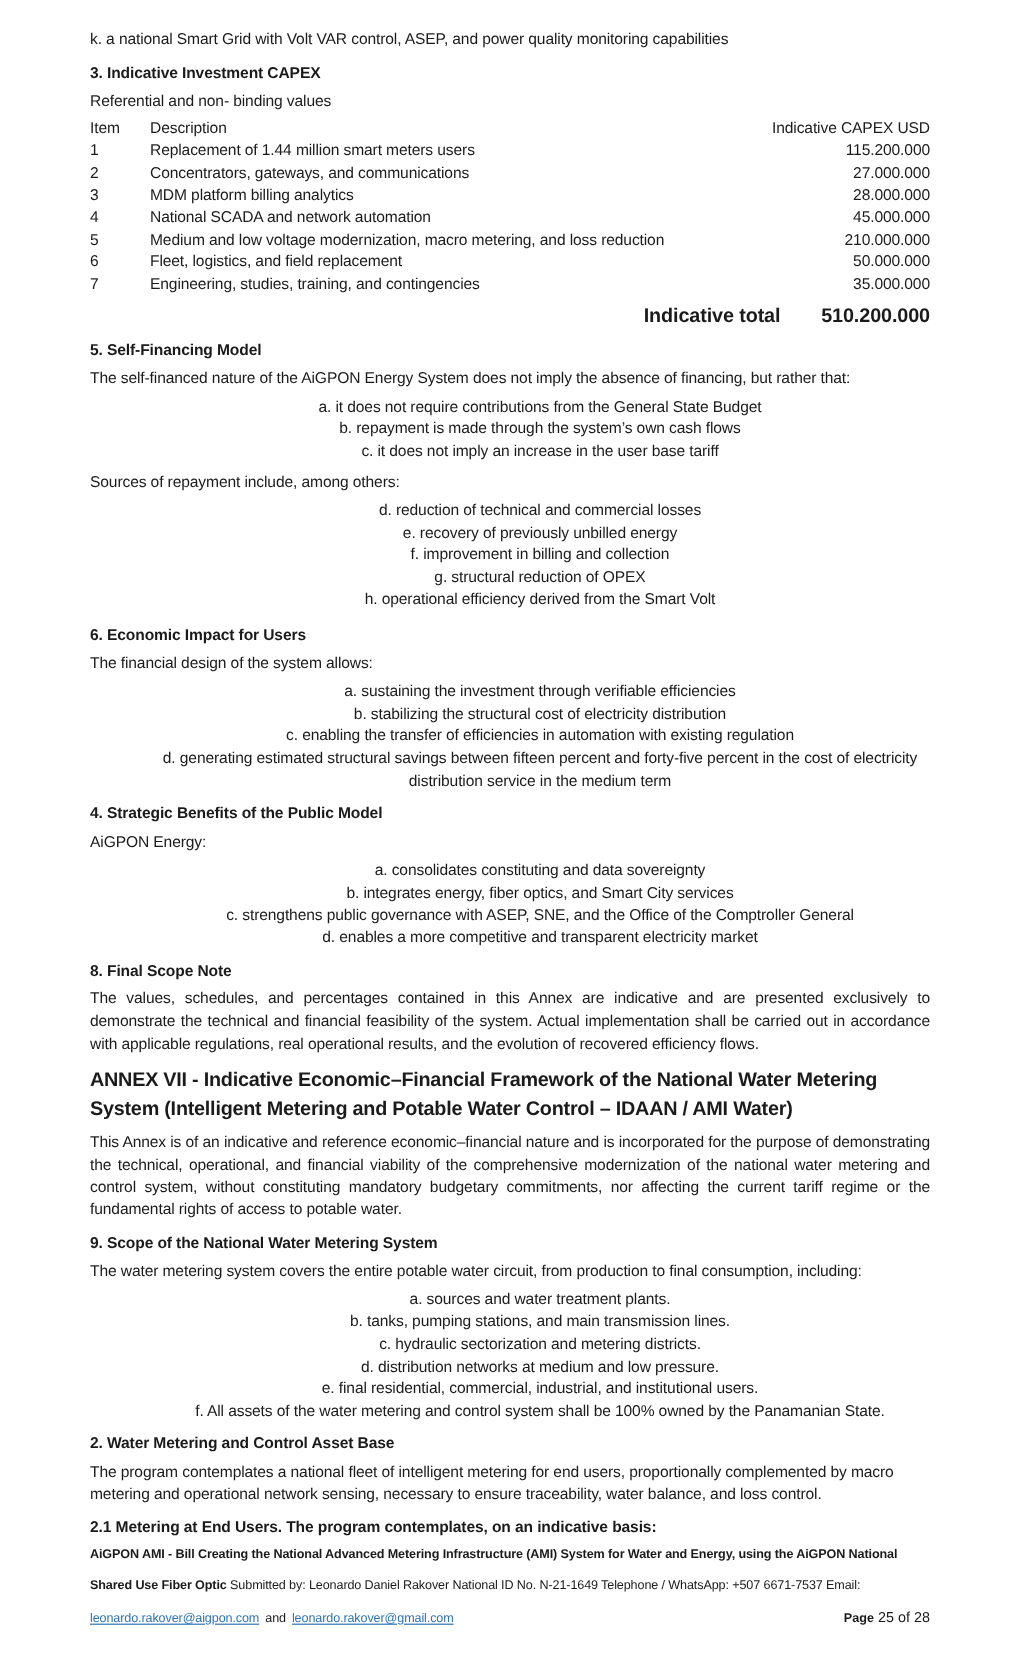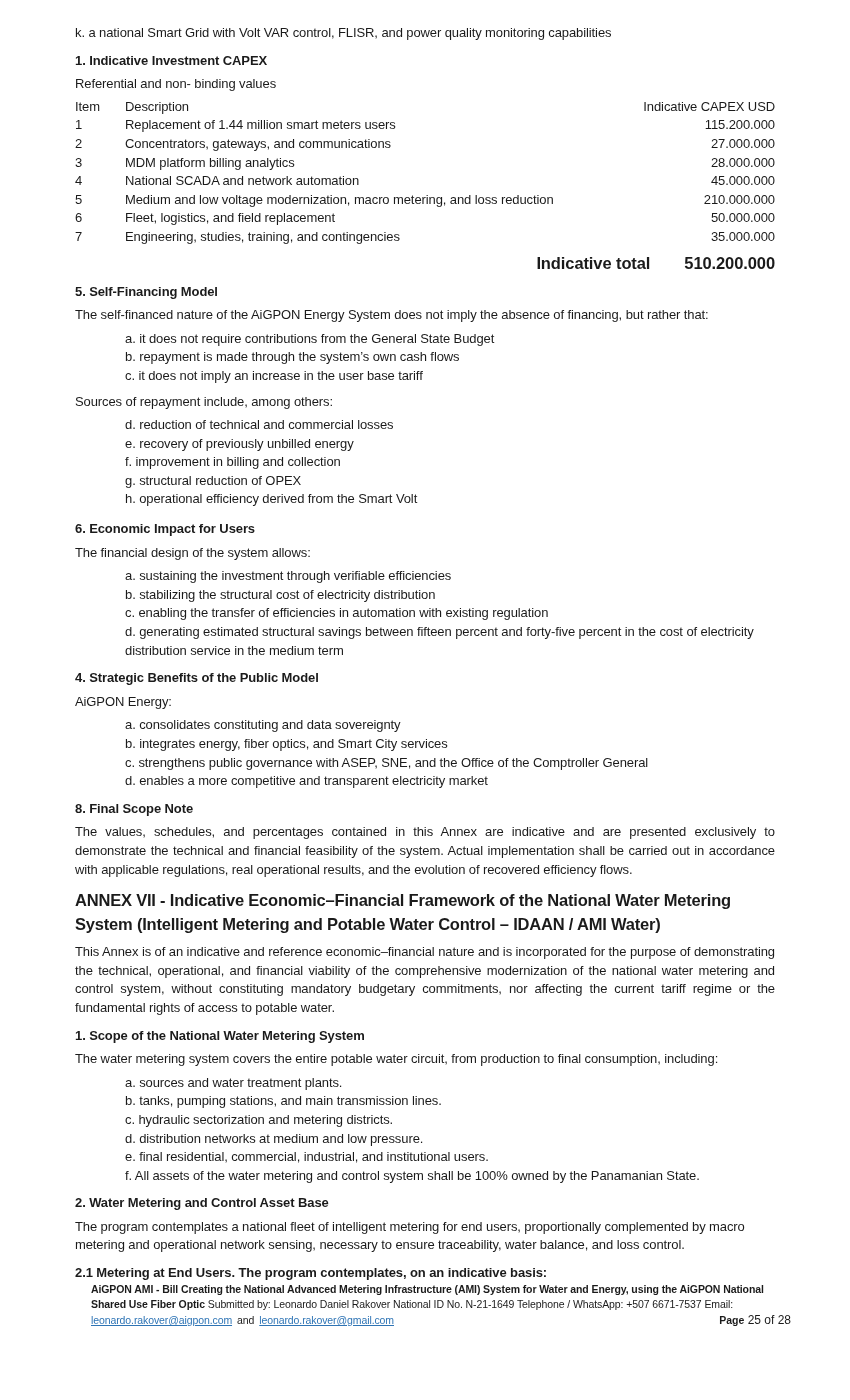--- a/index.html
+++ b/index.html
@@ -18,21 +18,21 @@
     top: 24px;
     left: 75px;
     width: 700px;
     font-size: 13px;
     line-height: 18.6px;
     letter-spacing: -0.1px;
   }
   .para { margin: 5px 0 0 0; }
   .h-bold { font-weight: bold; margin: 9px 0 0 0; }
   .h-bold.mt-lg { margin-top: 11px; }
-  .sub-list { margin: 5px 0 0 0; padding-left: 50px; }
+  .sub-list { margin: 5px 0 0 0; padding-left: 50px; text-align: center; }
   .sub-list .li { margin: 0; }
   .justify { text-align: justify; }
 
   
   .capex-table { margin-top: 4px; }
   .t-row { display: flex; flex-direction: row; }
   .t-item { width: 50px; flex: 0 0 50px; }
   .t-desc { flex: 1 1 auto; }
   .t-capex { flex: 0 0 165px; width: 165px; text-align: right; }
   .total-row {
@@ -50,25 +50,25 @@
     font-weight: bold;
     font-size: 16.5px;
     line-height: 23.5px;
     letter-spacing: -0.2px;
     margin: 10px 0 0 0;
   }
 
   
   .footer {
     position: absolute;
-    left: 91px;
+    left: 75px;
     top: 1282px;
     width: 700px;
     font-size: 10.5px;
-    line-height: 15px;
+    line-height: 26px;
     letter-spacing: -0.1px;
   }
   .footer .bold { font-weight: bold; }
   .footer-links-line {
     display: flex;
     justify-content: space-between;
     align-items: baseline;
     margin-top: 1px;
   }
   .email-link {
@@ -79,23 +79,23 @@
   .and-sep { margin: 0 5px; }
   .page-num { font-size: 12px; letter-spacing: 0; }
   .page-num .bold { font-size: 10.5px; }
 </style>
 </head>
 <body>
 
 <div class="page">
   <div class="content">
 
-    <div class="para" style="margin-top:0">k. a national Smart Grid with Volt VAR control, FLISR, and power quality monitoring capabilities</div>
-
-    <div class="h-bold">1. Indicative Investment CAPEX</div>
+    <div class="para" style="margin-top:0">k. a national Smart Grid with Volt VAR control, ASEP, and power quality monitoring capabilities</div>
+
+    <div class="h-bold">3. Indicative Investment CAPEX</div>
     <div class="para">Referential and non- binding values</div>
 
     <div class="capex-table">
       <div class="t-row">
         <span class="t-item">Item</span>
         <span class="t-desc">Description</span>
         <span class="t-capex">Indicative CAPEX USD</span>
       </div>
       <div class="t-row">
         <span class="t-item">1</span>
@@ -171,21 +171,21 @@
       <div class="li">c. strengthens public governance with ASEP, SNE, and the Office of the Comptroller General</div>
       <div class="li">d. enables a more competitive and transparent electricity market</div>
     </div>
 
     <div class="h-bold">8. Final Scope Note</div>
     <div class="para justify">The values, schedules, and percentages contained in this Annex are indicative and are presented exclusively to demonstrate the technical and financial feasibility of the system. Actual implementation shall be carried out in accordance with applicable regulations, real operational results, and the evolution of recovered efficiency flows.</div>
 
     <div class="annex-heading">ANNEX VII - Indicative Economic–Financial Framework of the National Water Metering System (Intelligent Metering and Potable Water Control – IDAAN / AMI Water)</div>
     <div class="para justify" style="margin-top:7px">This Annex is of an indicative and reference economic–financial nature and is incorporated for the purpose of demonstrating the technical, operational, and financial viability of the comprehensive modernization of the national water metering and control system, without constituting mandatory budgetary commitments, nor affecting the current tariff regime or the fundamental rights of access to potable water.</div>
 
-    <div class="h-bold">1. Scope of the National Water Metering System</div>
+    <div class="h-bold">9. Scope of the National Water Metering System</div>
     <div class="para">The water metering system covers the entire potable water circuit, from production to final consumption, including:</div>
     <div class="sub-list">
       <div class="li">a. sources and water treatment plants.</div>
       <div class="li">b. tanks, pumping stations, and main transmission lines.</div>
       <div class="li">c. hydraulic sectorization and metering districts.</div>
       <div class="li">d. distribution networks at medium and low pressure.</div>
       <div class="li">e. final residential, commercial, industrial, and institutional users.</div>
       <div class="li">f. All assets of the water metering and control system shall be 100% owned by the Panamanian State.</div>
     </div>
 

